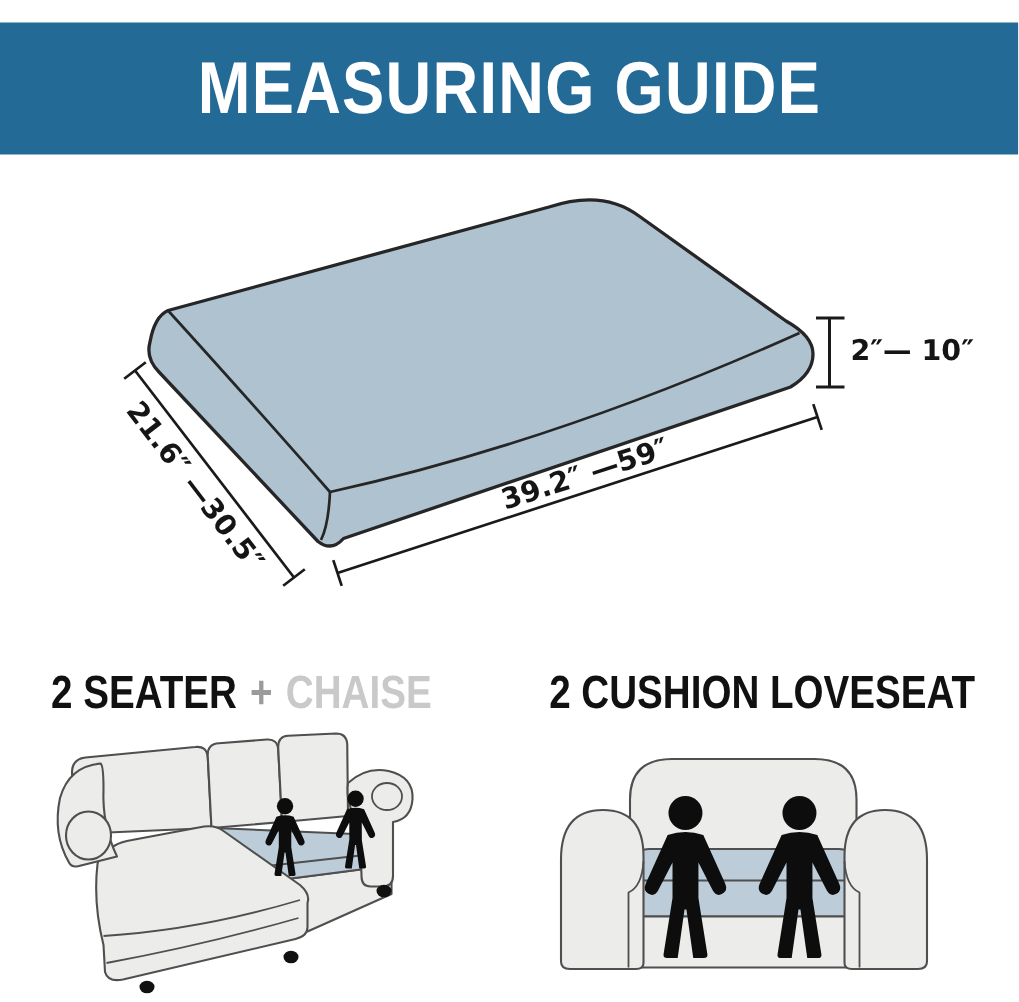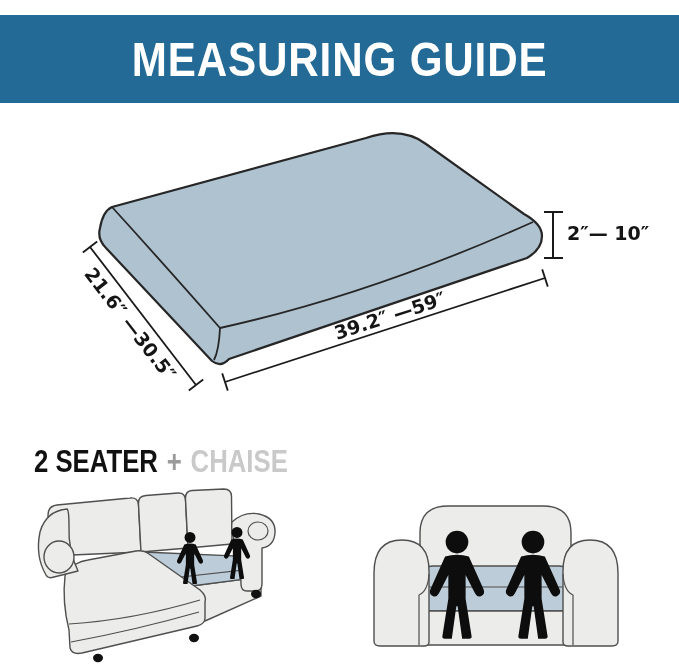--- a/index.html
+++ b/index.html
@@ -83,20 +83,23 @@
     <text class="dim-text" transform="translate(392,212) rotate(-18)" text-anchor="middle">39.2″ —59″</text>
   </svg>
 
   <div class="option-label label-left">
     <span class="cond">
       <span>2 SEATER</span>
       <span class="plus">+</span>
       <span class="secondary">CHAISE</span>
     </span>
   </div>
+  <div class="option-label label-right">
+    <span class="cond">2 CUSHION LOVESEAT</span>
+  </div>
 
   <svg class="sectional-svg" width="270" height="190" viewBox="0 0 270 190">
 
     <path class="sofa-part" d="M31,78 L30,37 Q30,28 39,27 L112,20 Q120,19 120.5,27 L123,74 Z"></path>
     <path class="sofa-part" d="M123,74 L120.5,26 Q120,18 128,17.5 L160,15 Q167,14.5 167.5,22 L170,70 Z"></path>
     <path class="sofa-part" d="M170,70 L167.5,21 Q167,13 174,12.5 L206,11 Q213,11 213.5,18 L214,66 Z"></path>
 
     <path class="sofa-part" d="M158,110 L243,99 L243,118 L187,143 Z"></path>
 
     <path class="seat-blue" d="M125,74 L242,79 L243,99 L158,110 Z"></path>

